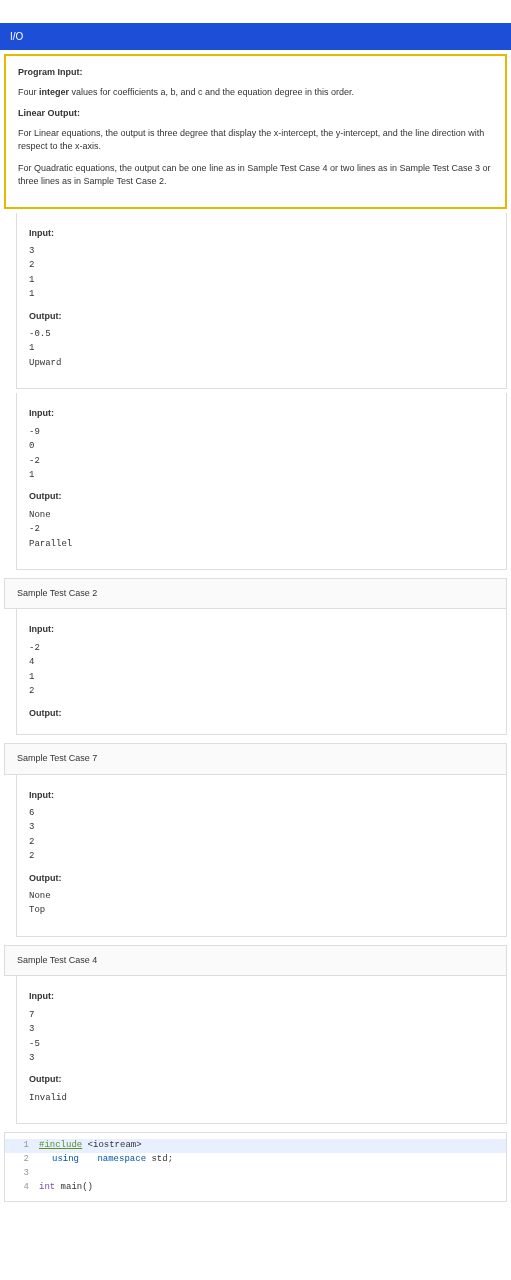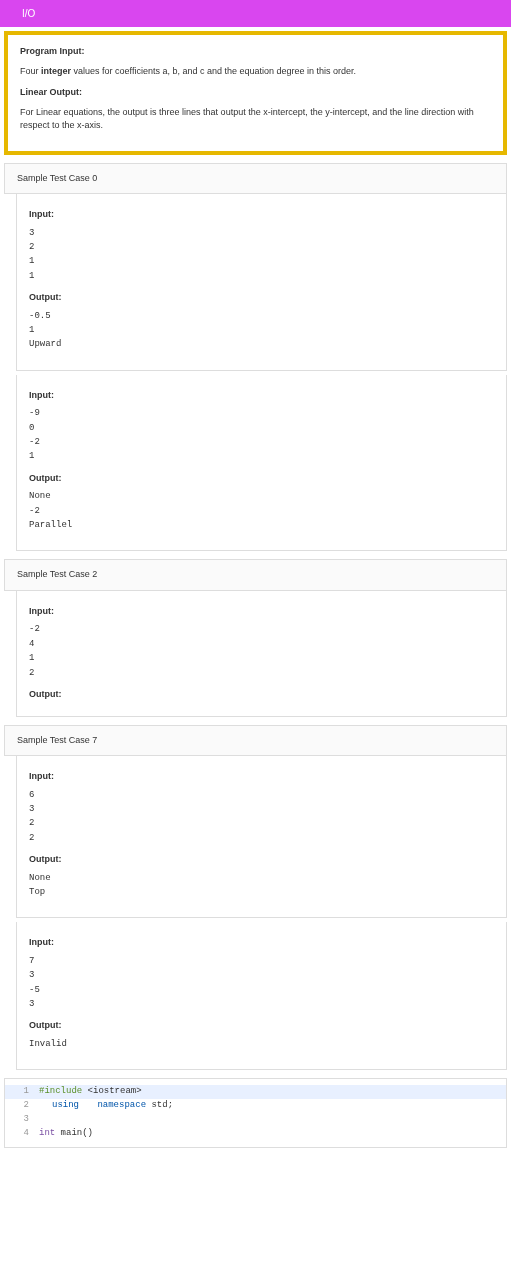--- a/index.html
+++ b/index.html
@@ -5,27 +5,28 @@
   * { box-sizing: border-box; margin: 0; padding: 0; }
   body {
     font-family: -apple-system, BlinkMacSystemFont, "Segoe UI", Arial, sans-serif;
     font-size: 9px;
     color: #333;
     background: #fff;
     width: 511px;
     line-height: 1.5;
   }
   .io-header {
-    background: #d946ef;
+    background: #1d4ed8;
     color: #fff;
-    padding: 6px 22px;
+    padding: 6px 10px;
     font-size: 10px;
+    margin-top: 23px;
   }
   .box {
-    border: 4px solid #d946ef;
+    border: 2px solid #d946ef;
     margin: 4px 4px;
     padding: 10px 12px;
     background: #fff;
   }
   .box.desc { border-color: #e6b800; }
   .box h4 { font-size: 9px; font-weight: bold; margin-bottom: 6px; }
   .box p { margin-bottom: 8px; line-height: 1.5; }
   .sample-title {
     border: 1px solid #ddd;
     margin: 8px 4px 0 4px;
@@ -51,42 +52,42 @@
     border: 1px solid #ddd;
     margin: 8px 4px 4px 4px;
     padding: 6px 0;
     font-family: "Courier New", monospace;
     font-size: 9px;
   }
   .code-row { display: flex; padding: 0 6px; line-height: 1.55; }
   .code-row.hl { background: #e8f0ff; }
   .ln { width: 18px; text-align: right; color: #999; margin-right: 10px; flex-shrink: 0; }
   .code { white-space: pre; }
-  .c-pre  { color: #5a8f29; }   
+  .c-pre  { color: #5a8f29; text-decoration: underline; }   
   .c-kw   { color: #0055aa; margin-left: 13px; }   
   .c-type { color: #7a4fa3; }   
 </style>
 </head>
 <body>
 
 <div class="io-header">
   <span>I/O</span>
 </div>
 
 <div class="box desc">
   <h4>Program Input:</h4>
   <p>
     <span>Four </span><b>integer</b><span> values for coefficients a, b, and c and the equation degree in this order.</span>
   </p>
   <h4>Linear Output:</h4>
-  <p>For Linear equations, the output is three lines that output the x-intercept, the y-intercept, and the line direction with respect to the x-axis.</p>
+  <p>For Linear equations, the output is three degree that display the x-intercept, the y-intercept, and the line direction with respect to the x-axis.</p>
+  <p>For Quadratic equations, the output can be one line as in Sample Test Case 4 or two lines as in Sample Test Case 3 or three lines as in Sample Test Case 2.</p>
 </div>
 
 <div id="samples-container">
-    <div class="sample-title">Sample Test Case 0</div>
     <div class="sample-body">
       <h4>Input:</h4>
       <div class="pre">3
 2
 1
 1</div>
       <h4>Output:</h4>
       <div class="pre">-0.5
 1
 Upward</div>
@@ -115,20 +116,21 @@
     <div class="sample-body">
       <h4>Input:</h4>
       <div class="pre">6
 3
 2
 2</div>
       <h4>Output:</h4>
       <div class="pre">None
 Top</div>
     </div>
+    <div class="sample-title">Sample Test Case 4</div>
     <div class="sample-body">
       <h4>Input:</h4>
       <div class="pre">7
 3
 -5
 3</div>
       <h4>Output:</h4>
       <div class="pre">Invalid</div>
     </div>
   </div>

